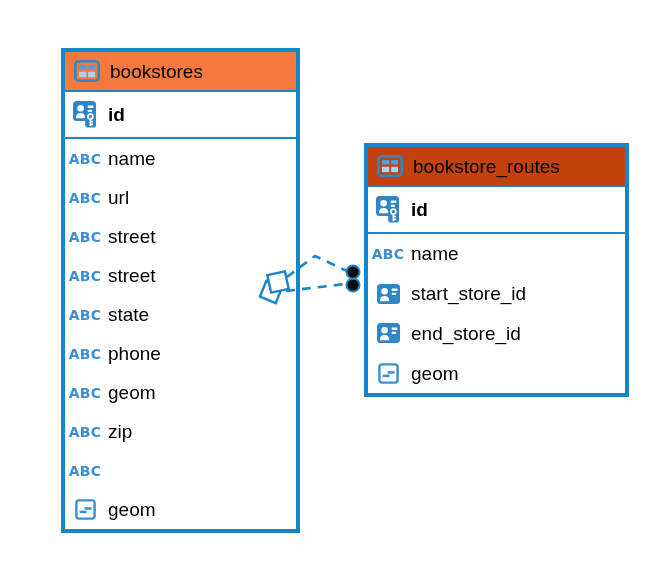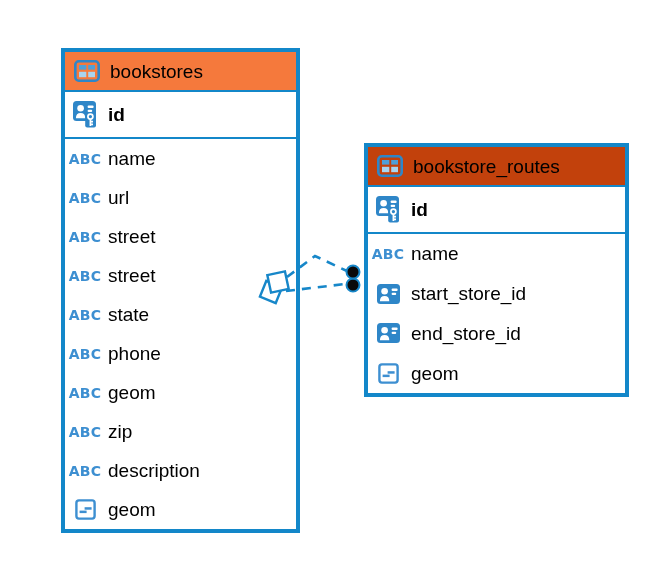--- a/index.html
+++ b/index.html
@@ -128,21 +128,20 @@
         <div class="row">
           <span class="icon">
             <span class="abc">ABC</span>
           </span>
           <span class="label">zip</span>
         </div>
         <div class="row">
           <span class="icon">
             <span class="abc">ABC</span>
           </span>
-          <span class="label">description</span>
         </div>
         <div class="row">
           <span class="icon">
             <svg width="21" height="21" viewBox="0 0 21 21">
               <rect x="1.4" y="1.4" width="18.2" height="18.2" rx="2.5" fill="none" stroke="var(--abc-blue)" stroke-width="2.4"></rect>
               <rect x="9.6" y="8.2" width="7" height="2.5" fill="var(--abc-blue)"></rect>
               <rect x="4.6" y="11.6" width="7" height="2.5" fill="var(--abc-blue)"></rect>
             </svg>
           </span>
           <span class="label">geom</span>

